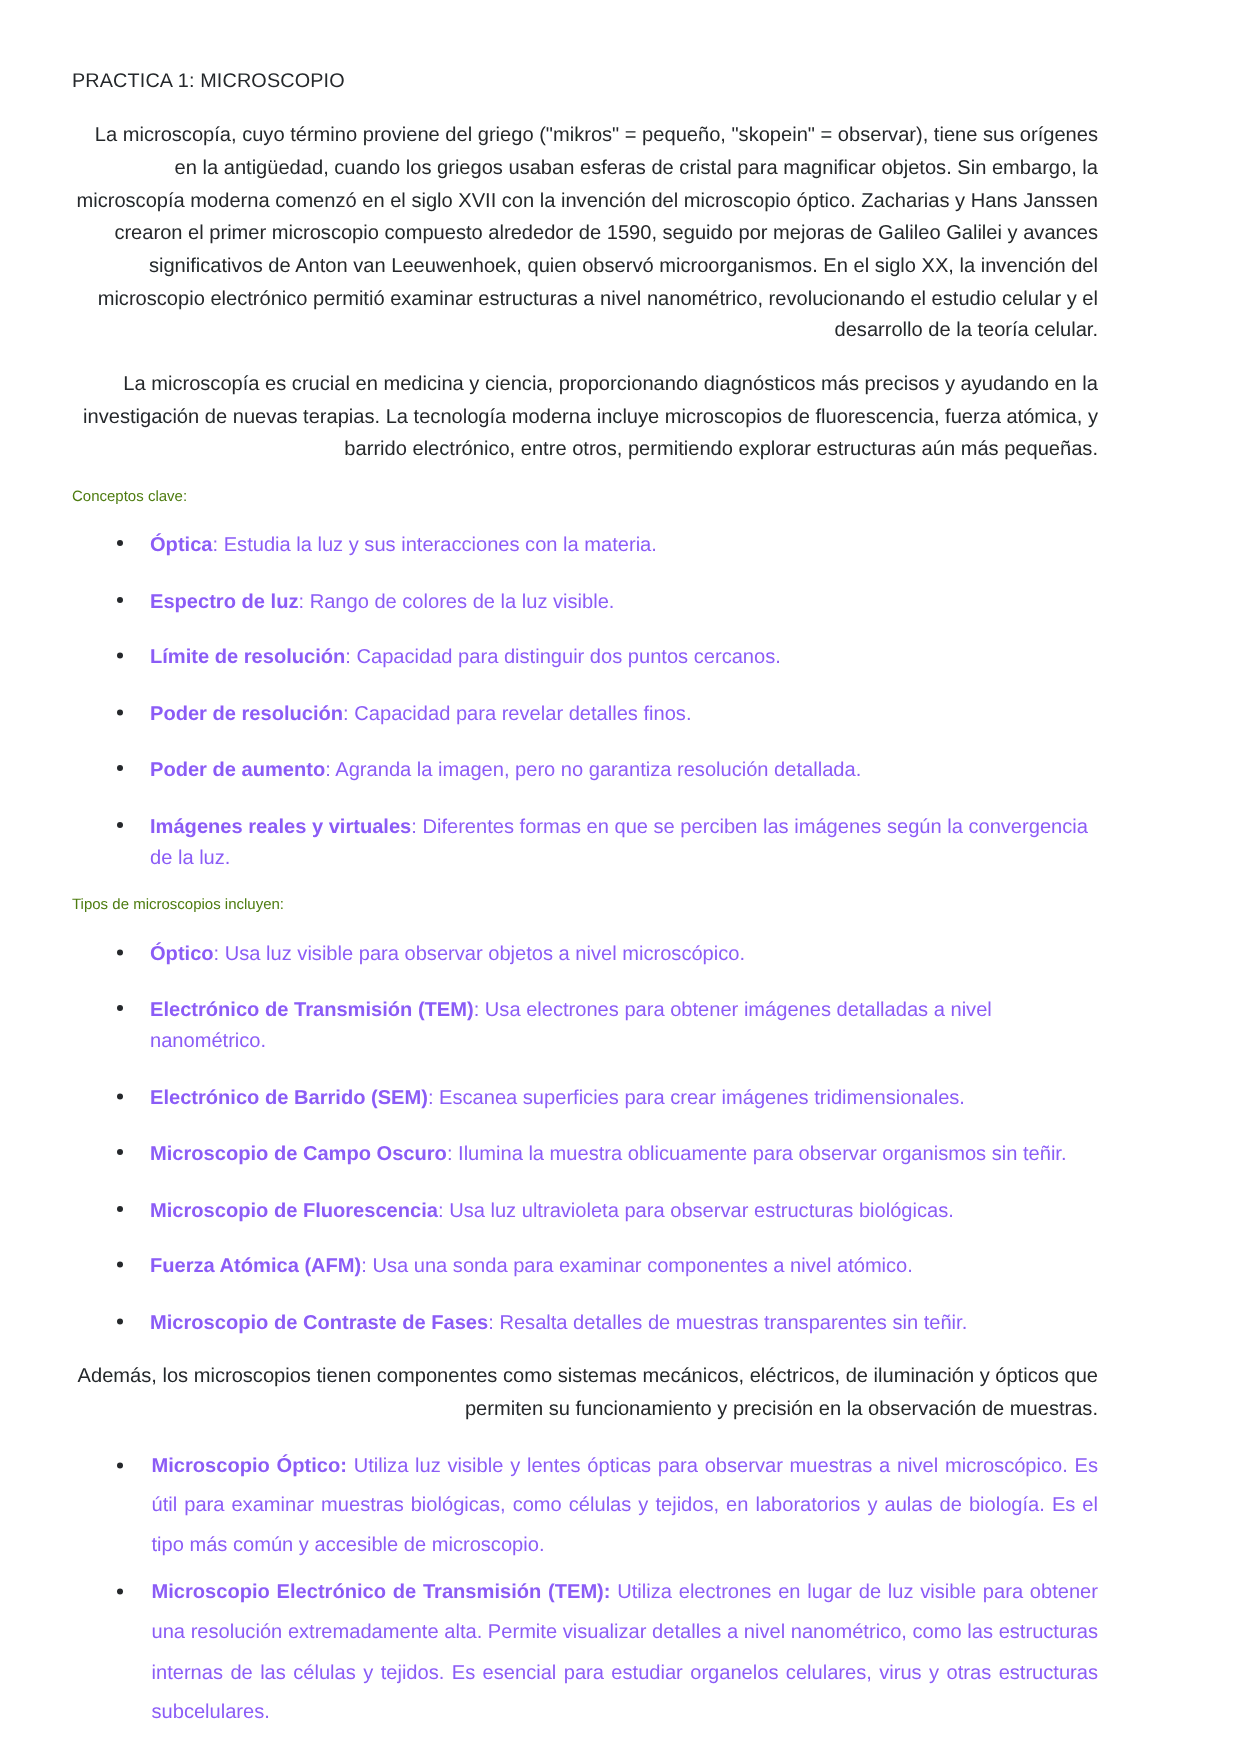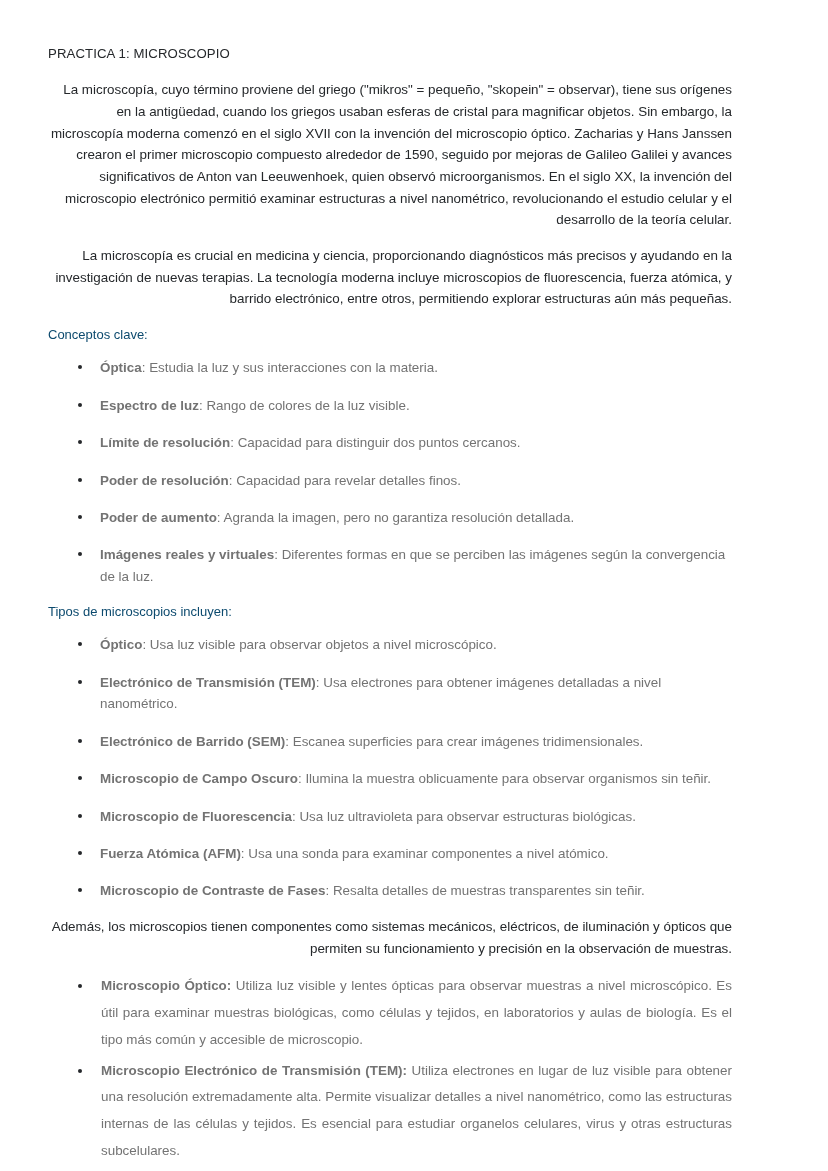--- a/index.html
+++ b/index.html
@@ -37,40 +37,40 @@
   
   p.para {
     font-size: 13.4px;
     line-height: 1.62;
     margin: 0 0 14px 0;
     color: #25282b;
     text-align: right;
   }
 
   p.lead-in {
-    font-size: 13px;
+    font-size: 10px;
     line-height: 1.62;
     margin: 0 0 12px 0;
-    color: #0c4a6e;
+    color: #4d7c0f;
   }
 
   
   ul.bullets {
     list-style: none;
     margin: 0 0 12px 0;
     padding: 0;
   }
 
   ul.bullets > li {
     position: relative;
     padding-left: 52px;
     font-size: 13.4px;
     line-height: 1.6;
     margin-bottom: 16px;
-    color: #737373;
+    color: #8b5cf6;
   }
 
   ul.bullets > li:last-child {
     margin-bottom: 0;
   }
 
   ul.bullets > li::before {
     content: "";
     position: absolute;
     left: 30px;

